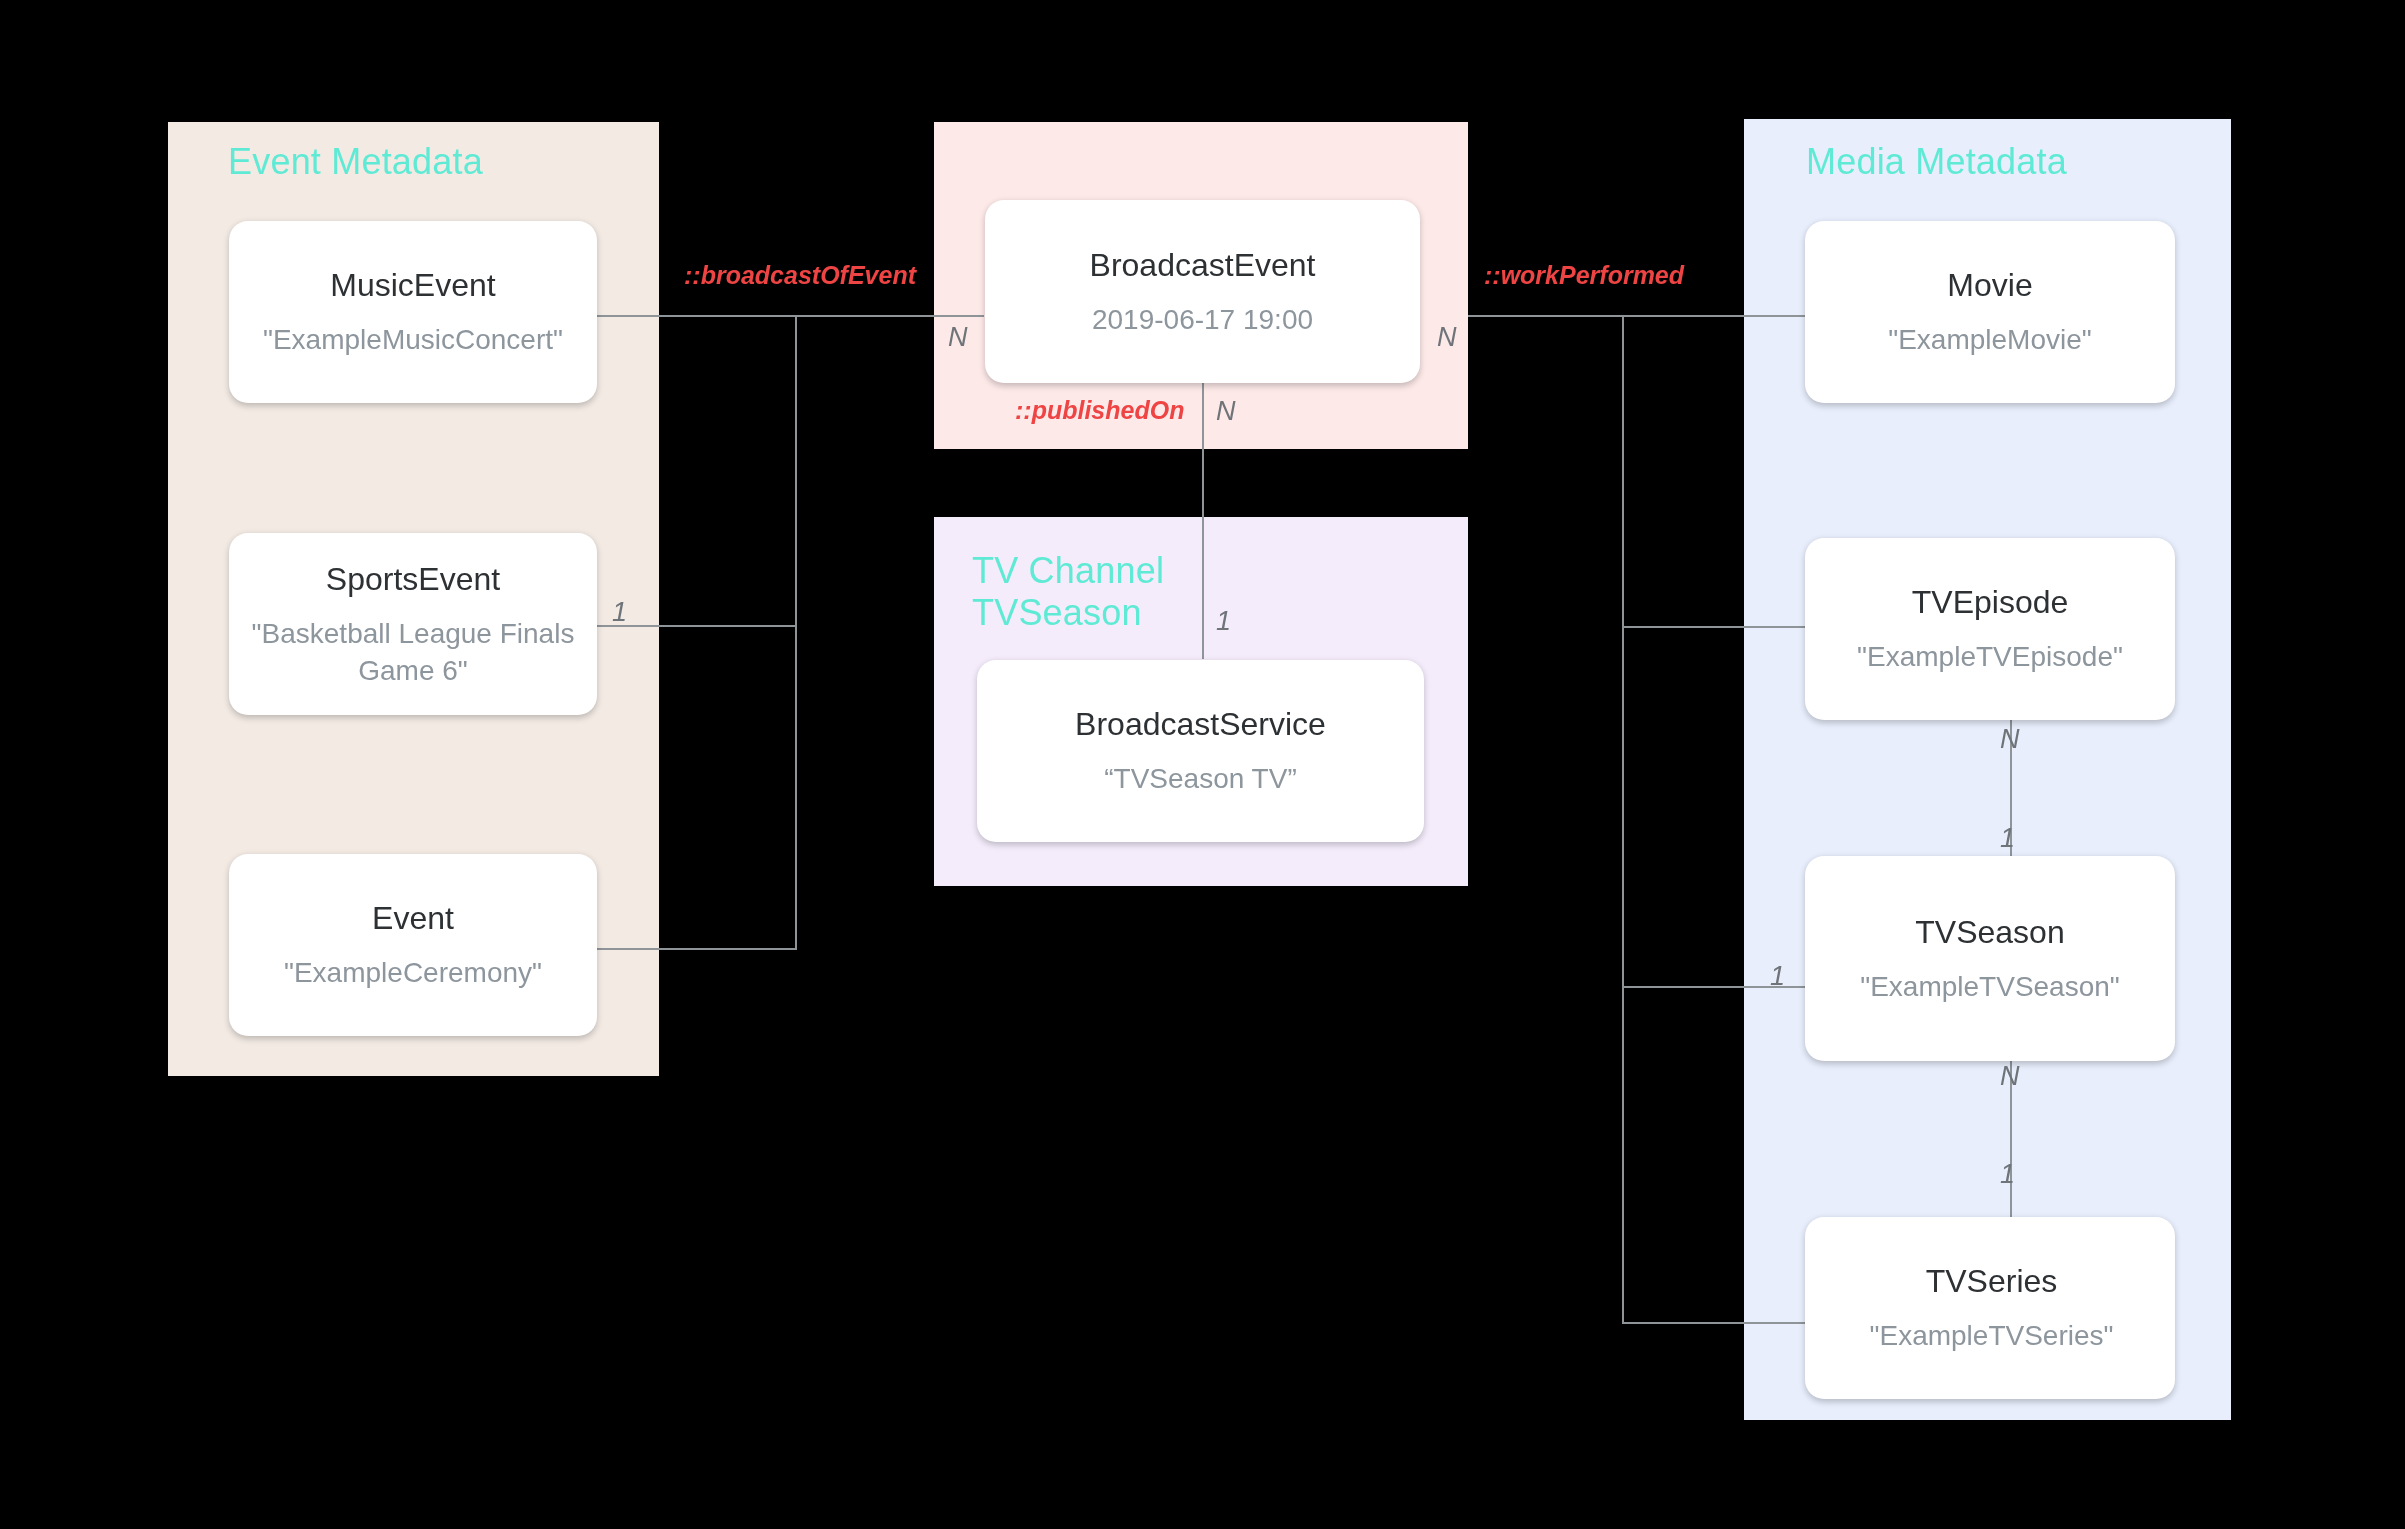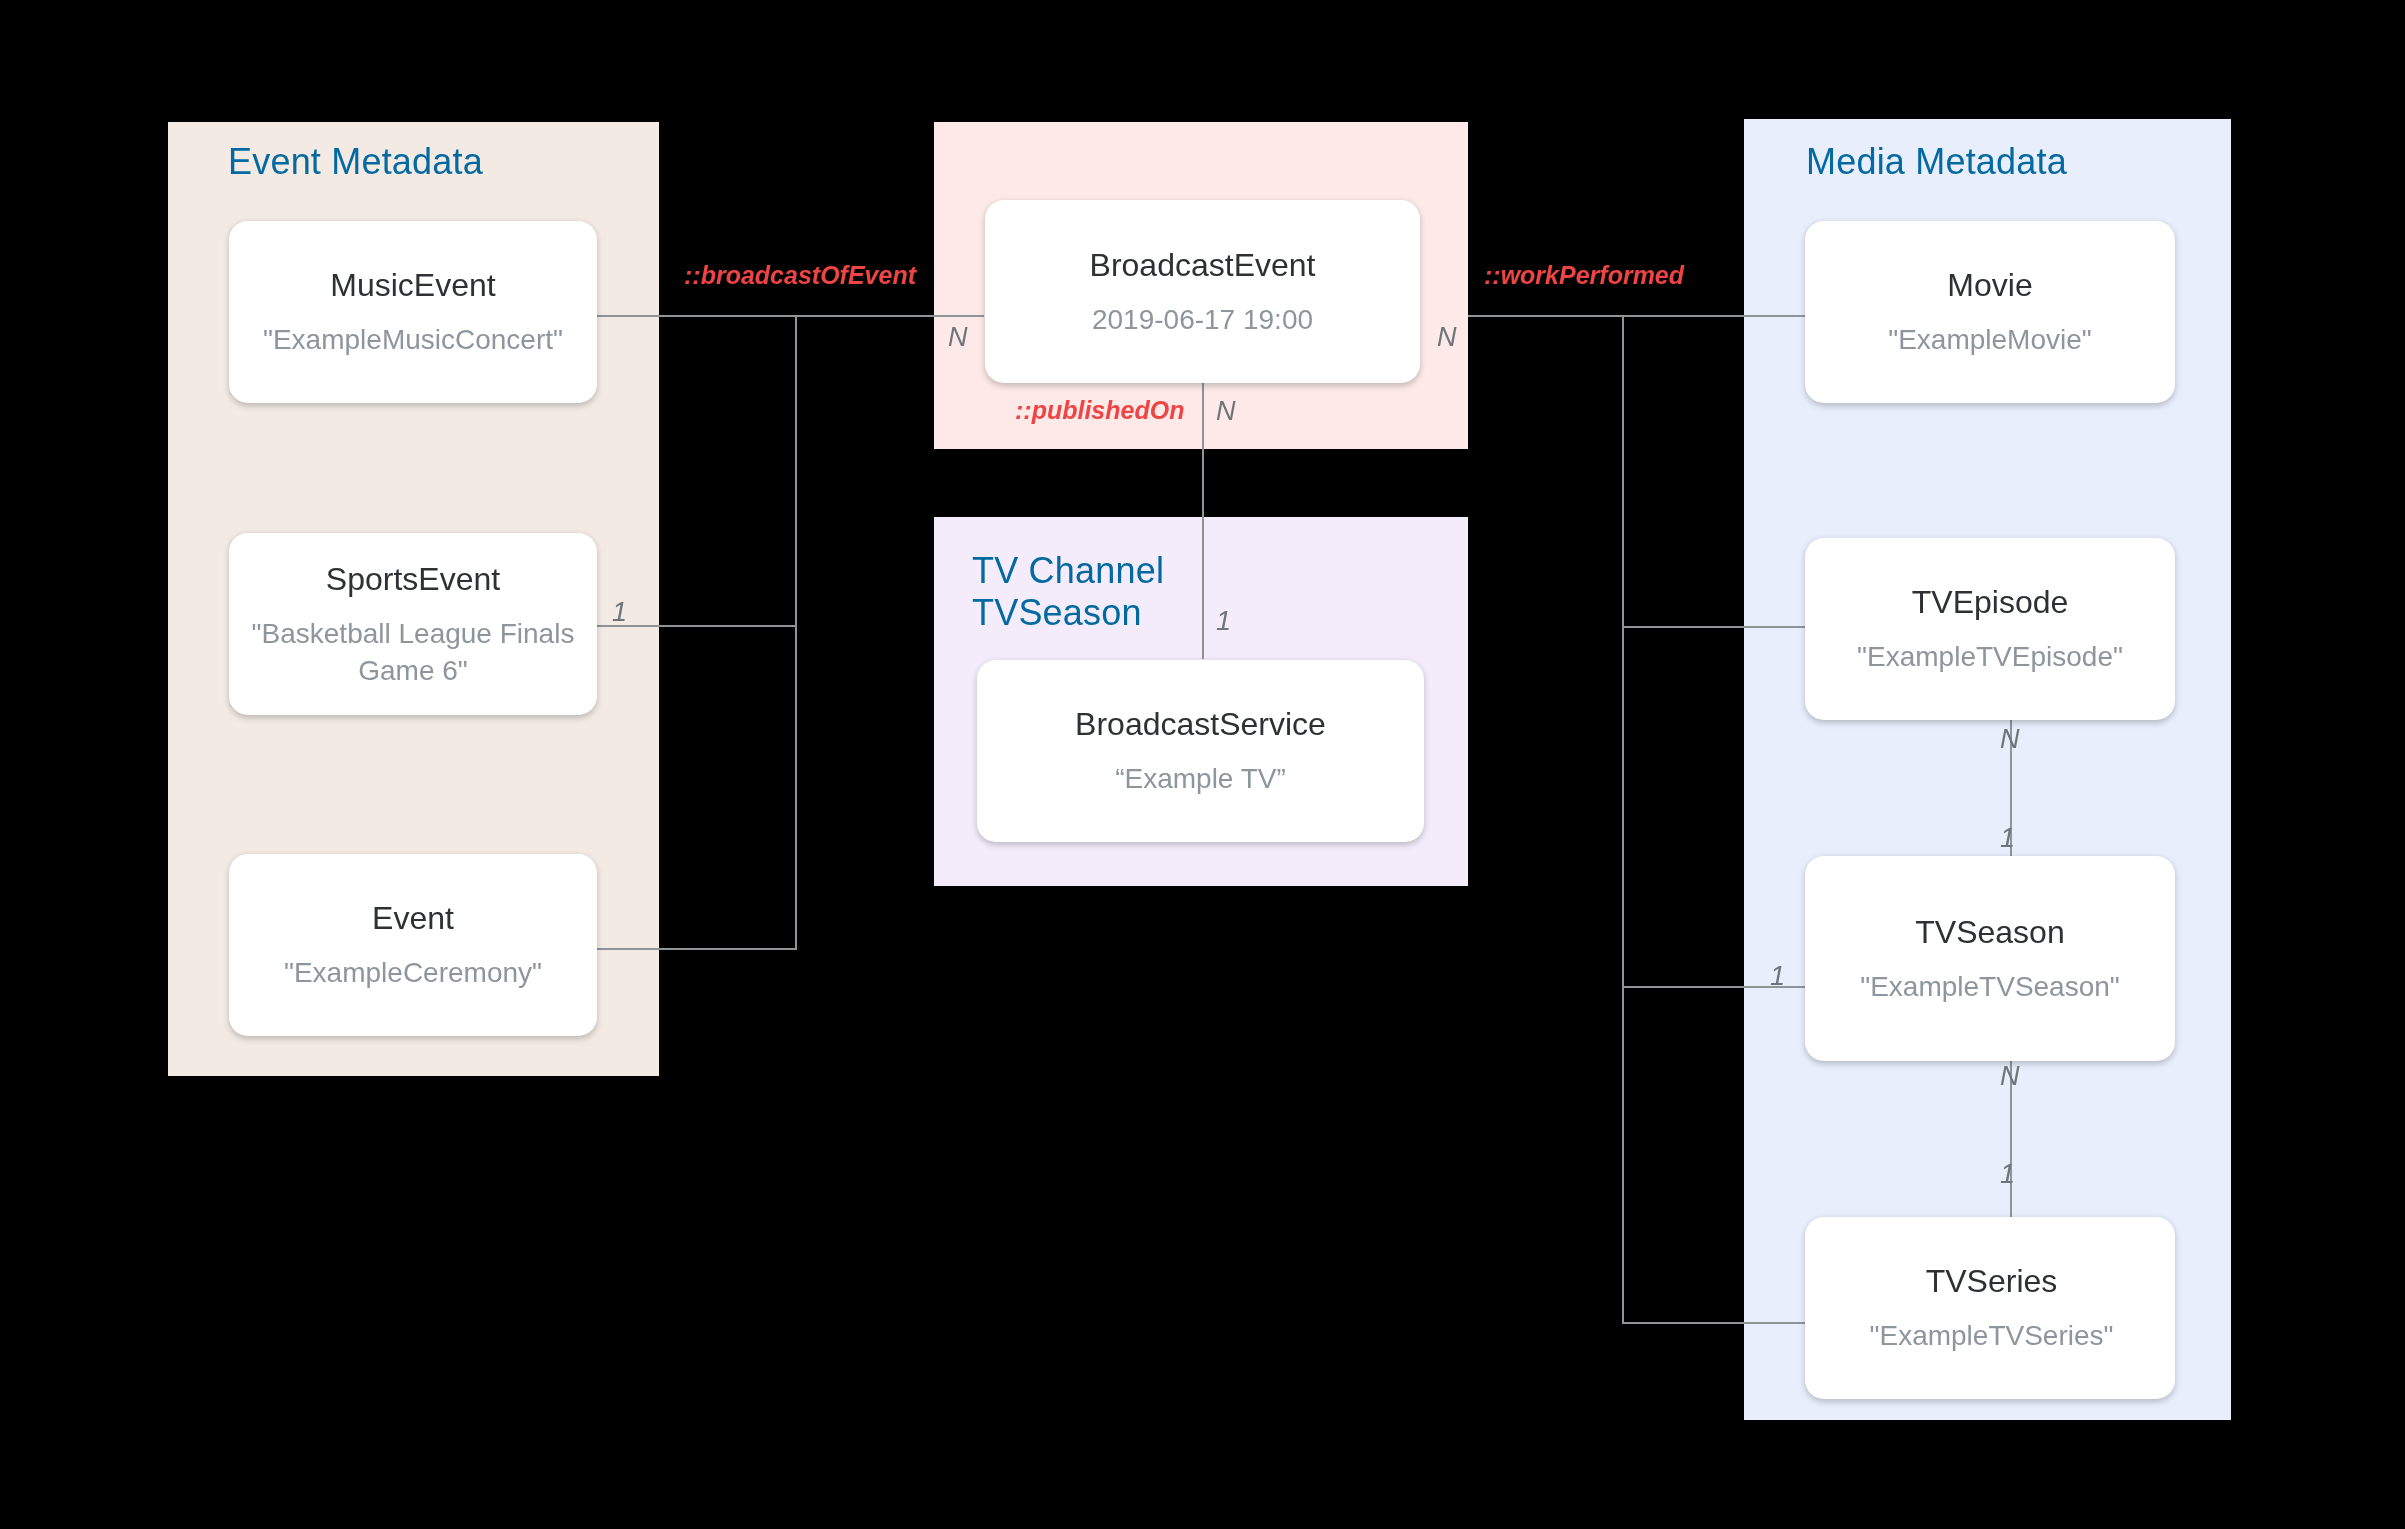--- a/index.html
+++ b/index.html
@@ -1,21 +1,21 @@
 <!DOCTYPE html>
 <html><head>
 <meta charset="utf-8">
 <style>
   html,body{margin:0;padding:0;background:#000;}
   body{width:2405px;height:1529px;overflow:hidden;
        font-family:"Liberation Sans","DejaVu Sans",sans-serif;}
   #stage{position:relative;width:2405px;height:1529px;background:#000;}
 
   .panel{position:absolute;}
-  .panel-title{position:absolute;color:#0369a1;font-size:36px;line-height:1.18;
+  .panel-title{position:absolute;color:#5eead4;font-size:36px;line-height:1.18;
                font-weight:400;letter-spacing:0.2px;white-space:pre-line;}
 
   .node{position:absolute;background:#fff;border-radius:19px;
         box-shadow:0 2.9px 6.7px rgba(0,0,0,.22);
         display:flex;flex-direction:column;align-items:center;justify-content:center;
         text-align:center;box-sizing:border-box;padding:9.6px 17px;}
   .node .t{color:#2d3134;font-size:32px;line-height:1.25;font-weight:400;}
   .node .s{color:#8d959d;font-size:28px;line-height:1.3;margin-top:17px;font-weight:400;}
 
   .ln{position:absolute;background:#8f9499;}
@@ -82,21 +82,21 @@
     <div class="s">"ExampleCeremony"</div>
   </div>
 
   <div class="node" style="left:985px;top:200px;width:435px;height:183px;">
     <div class="t">BroadcastEvent</div>
     <div class="s">2019-06-17 19:00</div>
   </div>
 
   <div class="node" style="left:977px;top:660px;width:447px;height:182px;">
     <div class="t">BroadcastService</div>
-    <div class="s">“Example TV”</div>
+    <div class="s">“TVSeason TV”</div>
   </div>
 
   <div class="node" style="left:1805px;top:221px;width:370px;height:182px;">
     <div class="t">Movie</div>
     <div class="s">"ExampleMovie"</div>
   </div>
 
   <div class="node" style="left:1805px;top:538px;width:370px;height:182px;">
     <div class="t">TVEpisode</div>
     <div class="s">"ExampleTVEpisode"</div>

